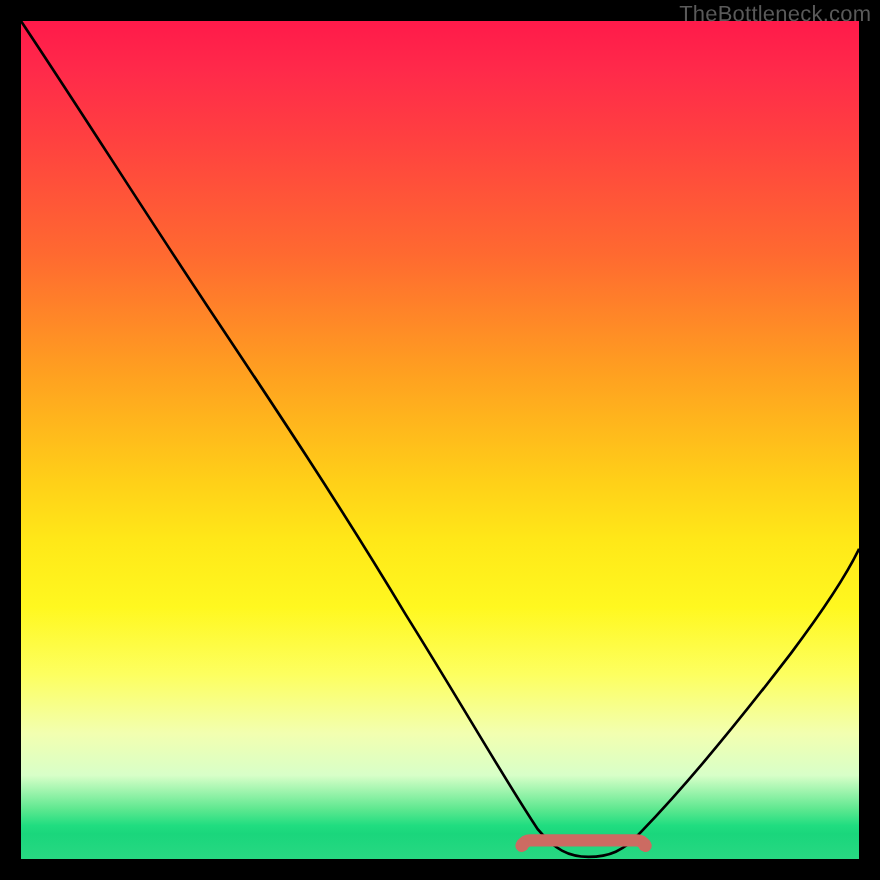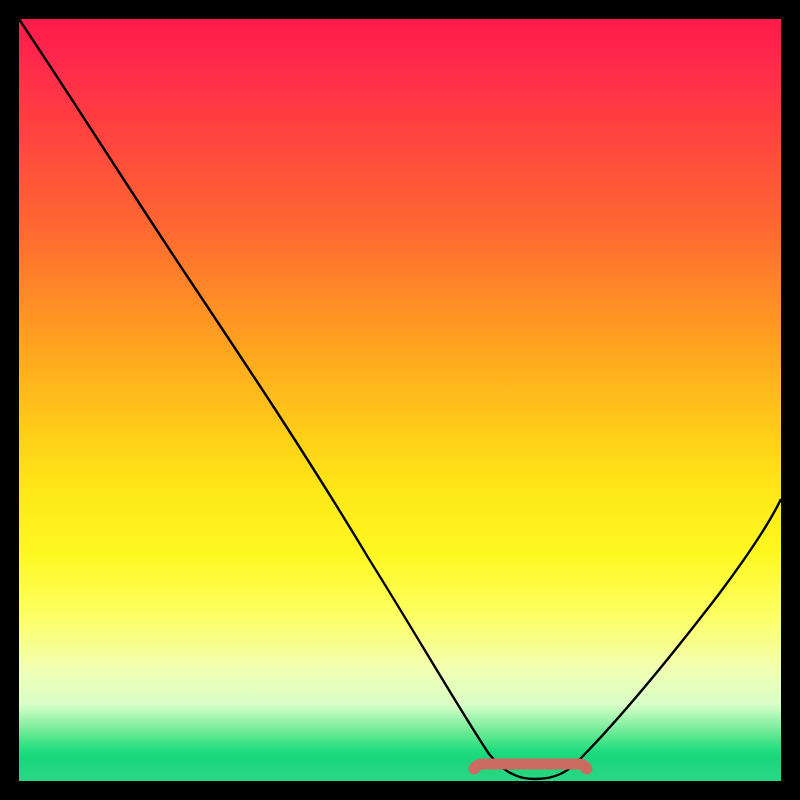--- a/index.html
+++ b/index.html
@@ -70,13 +70,14 @@
                C 600 700, 650 640, 700 575
                C 730 535, 750 505, 762 480" fill="none" stroke="#000" stroke-width="2.4"></path>
       <path d="M 455 750
                Q 458 745 463 745
                L 560 745
                Q 565 745 568 750" fill="none" stroke="#cc6b62" stroke-width="11" stroke-linecap="round"></path>
       <circle cx="456" cy="749" r="6" fill="#cc6b62"></circle>
       <circle cx="567" cy="749" r="6" fill="#cc6b62"></circle>
     </svg>
   </div>
+  <div class="watermark">TheBottleneck.com</div>
 </div>
 
 </body></html>

